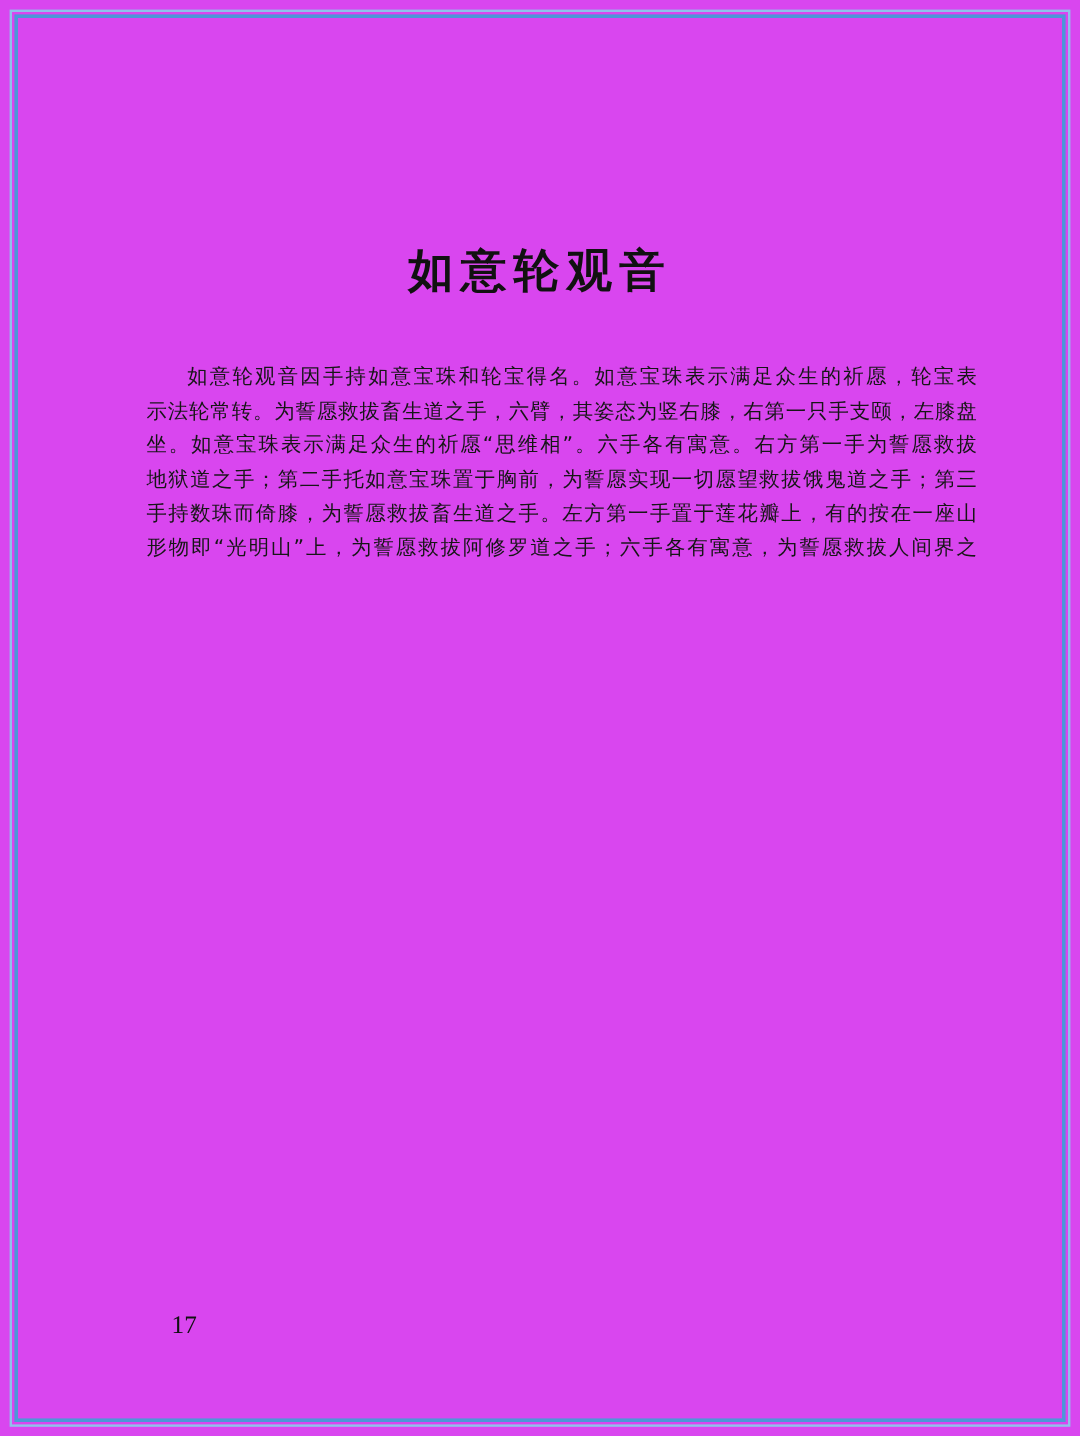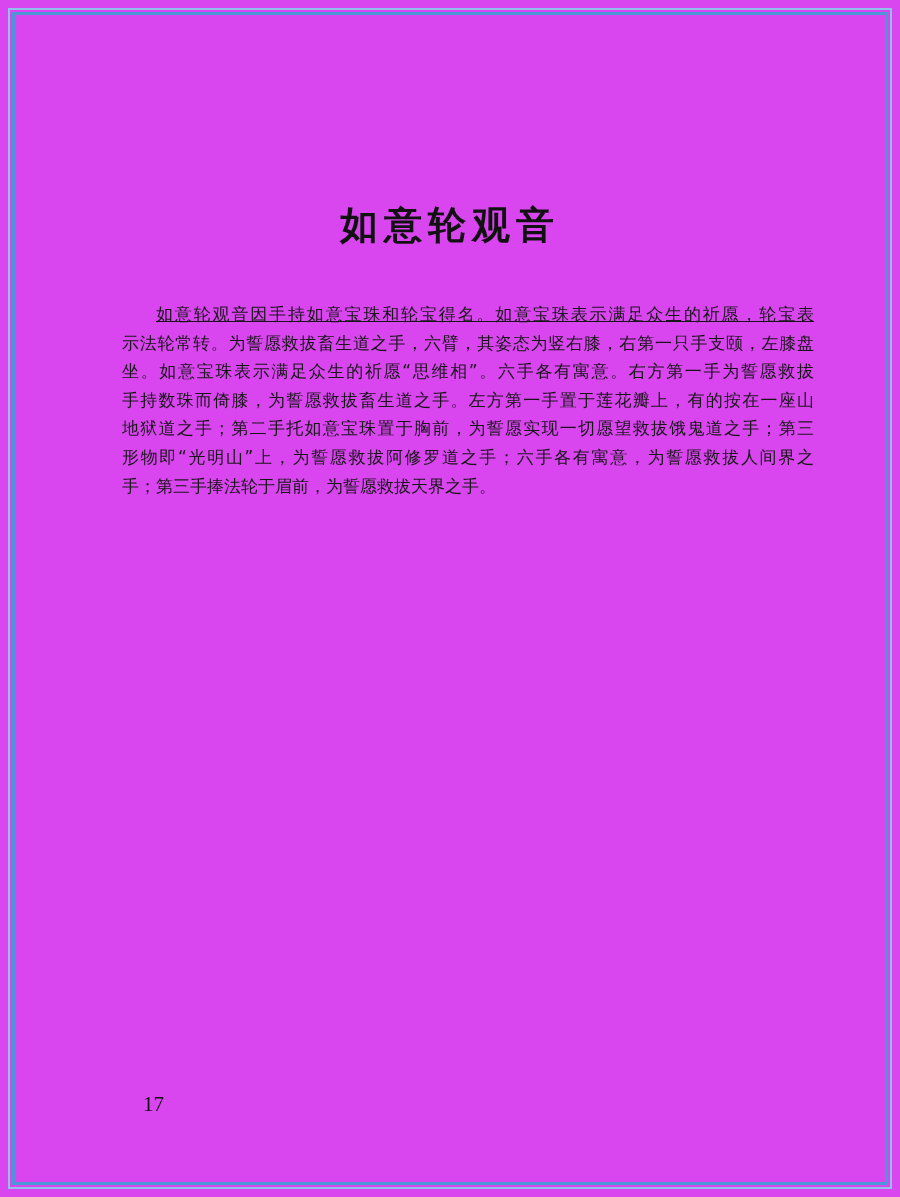--- a/index.html
+++ b/index.html
@@ -42,21 +42,21 @@
     font-size: 17px;
     color: #161616;
   }
   .line {
     height: 28.6px;
     line-height: 28.6px;
     text-align: justify;
     text-align-last: justify;
     white-space: nowrap;
   }
-  .line.para-start { text-indent: 2em; text-decoration: underline; }
+  .line.para-start { text-indent: 2em; }
   .line.para-end {
     text-align: left;
     text-align-last: left;
   }
   .page-number {
     position: absolute;
     top: 1092px;
     left: 143px;
     font-size: 21px;
     font-family: "Liberation Serif", serif;
@@ -70,20 +70,19 @@
   <div class="border-outer">
     <div class="border-inner"></div>
   </div>
 
   <h1 class="title">如意轮观音</h1>
 
   <div class="body-text">
     <div class="line para-start">如意轮观音因手持如意宝珠和轮宝得名。如意宝珠表示满足众生的祈愿，轮宝表</div>
     <div class="line">示法轮常转。为誓愿救拔畜生道之手，六臂，其姿态为竖右膝，右第一只手支颐，左膝盘</div>
     <div class="line">坐。如意宝珠表示满足众生的祈愿“思维相”。六手各有寓意。右方第一手为誓愿救拔</div>
+    <div class="line">地狱道之手；第二手托如意宝珠置于胸前，为誓愿实现一切愿望救拔饿鬼道之手；第三</div>
     <div class="line">手持数珠而倚膝，为誓愿救拔畜生道之手。左方第一手置于莲花瓣上，有的按在一座山</div>
-    <div class="line">地狱道之手；第二手托如意宝珠置于胸前，为誓愿实现一切愿望救拔饿鬼道之手；第三</div>
     <div class="line">形物即“光明山”上，为誓愿救拔阿修罗道之手；六手各有寓意，为誓愿救拔人间界之</div>
-    <div class="line para-end">手；第三手捧法轮于眉前，为誓愿救拔天界之手。</div>
   </div>
 
   <div class="page-number">17</div>
 </div>
 
 </body></html>

